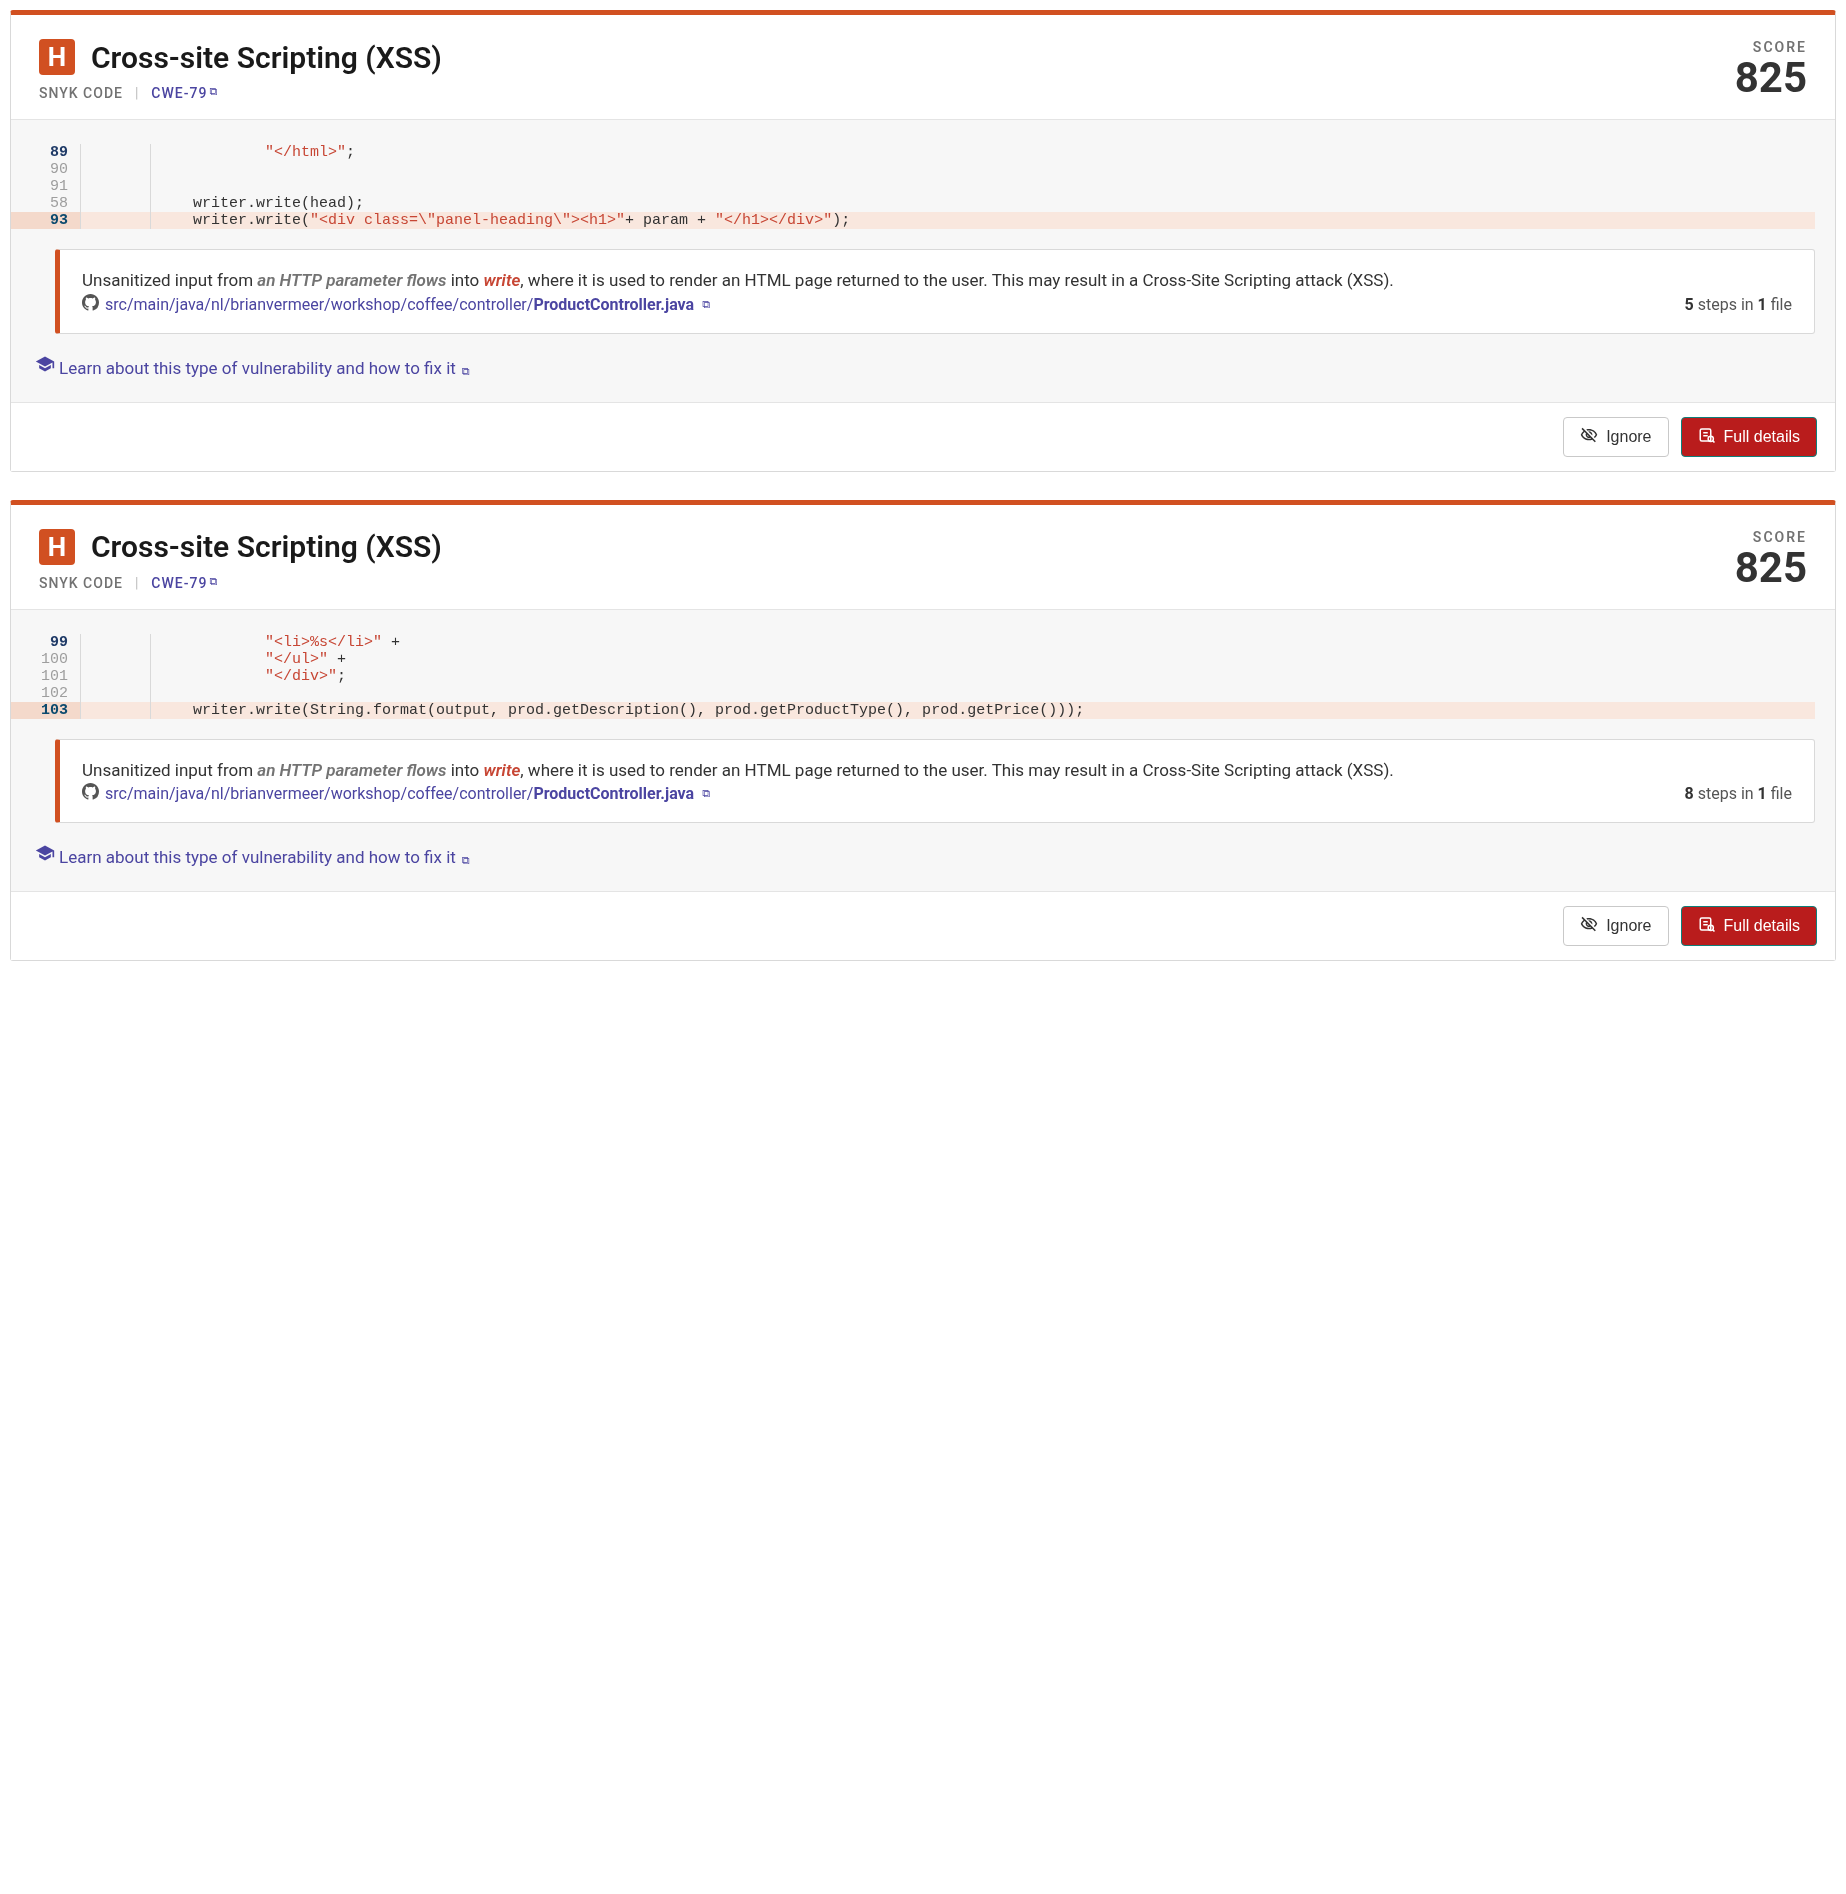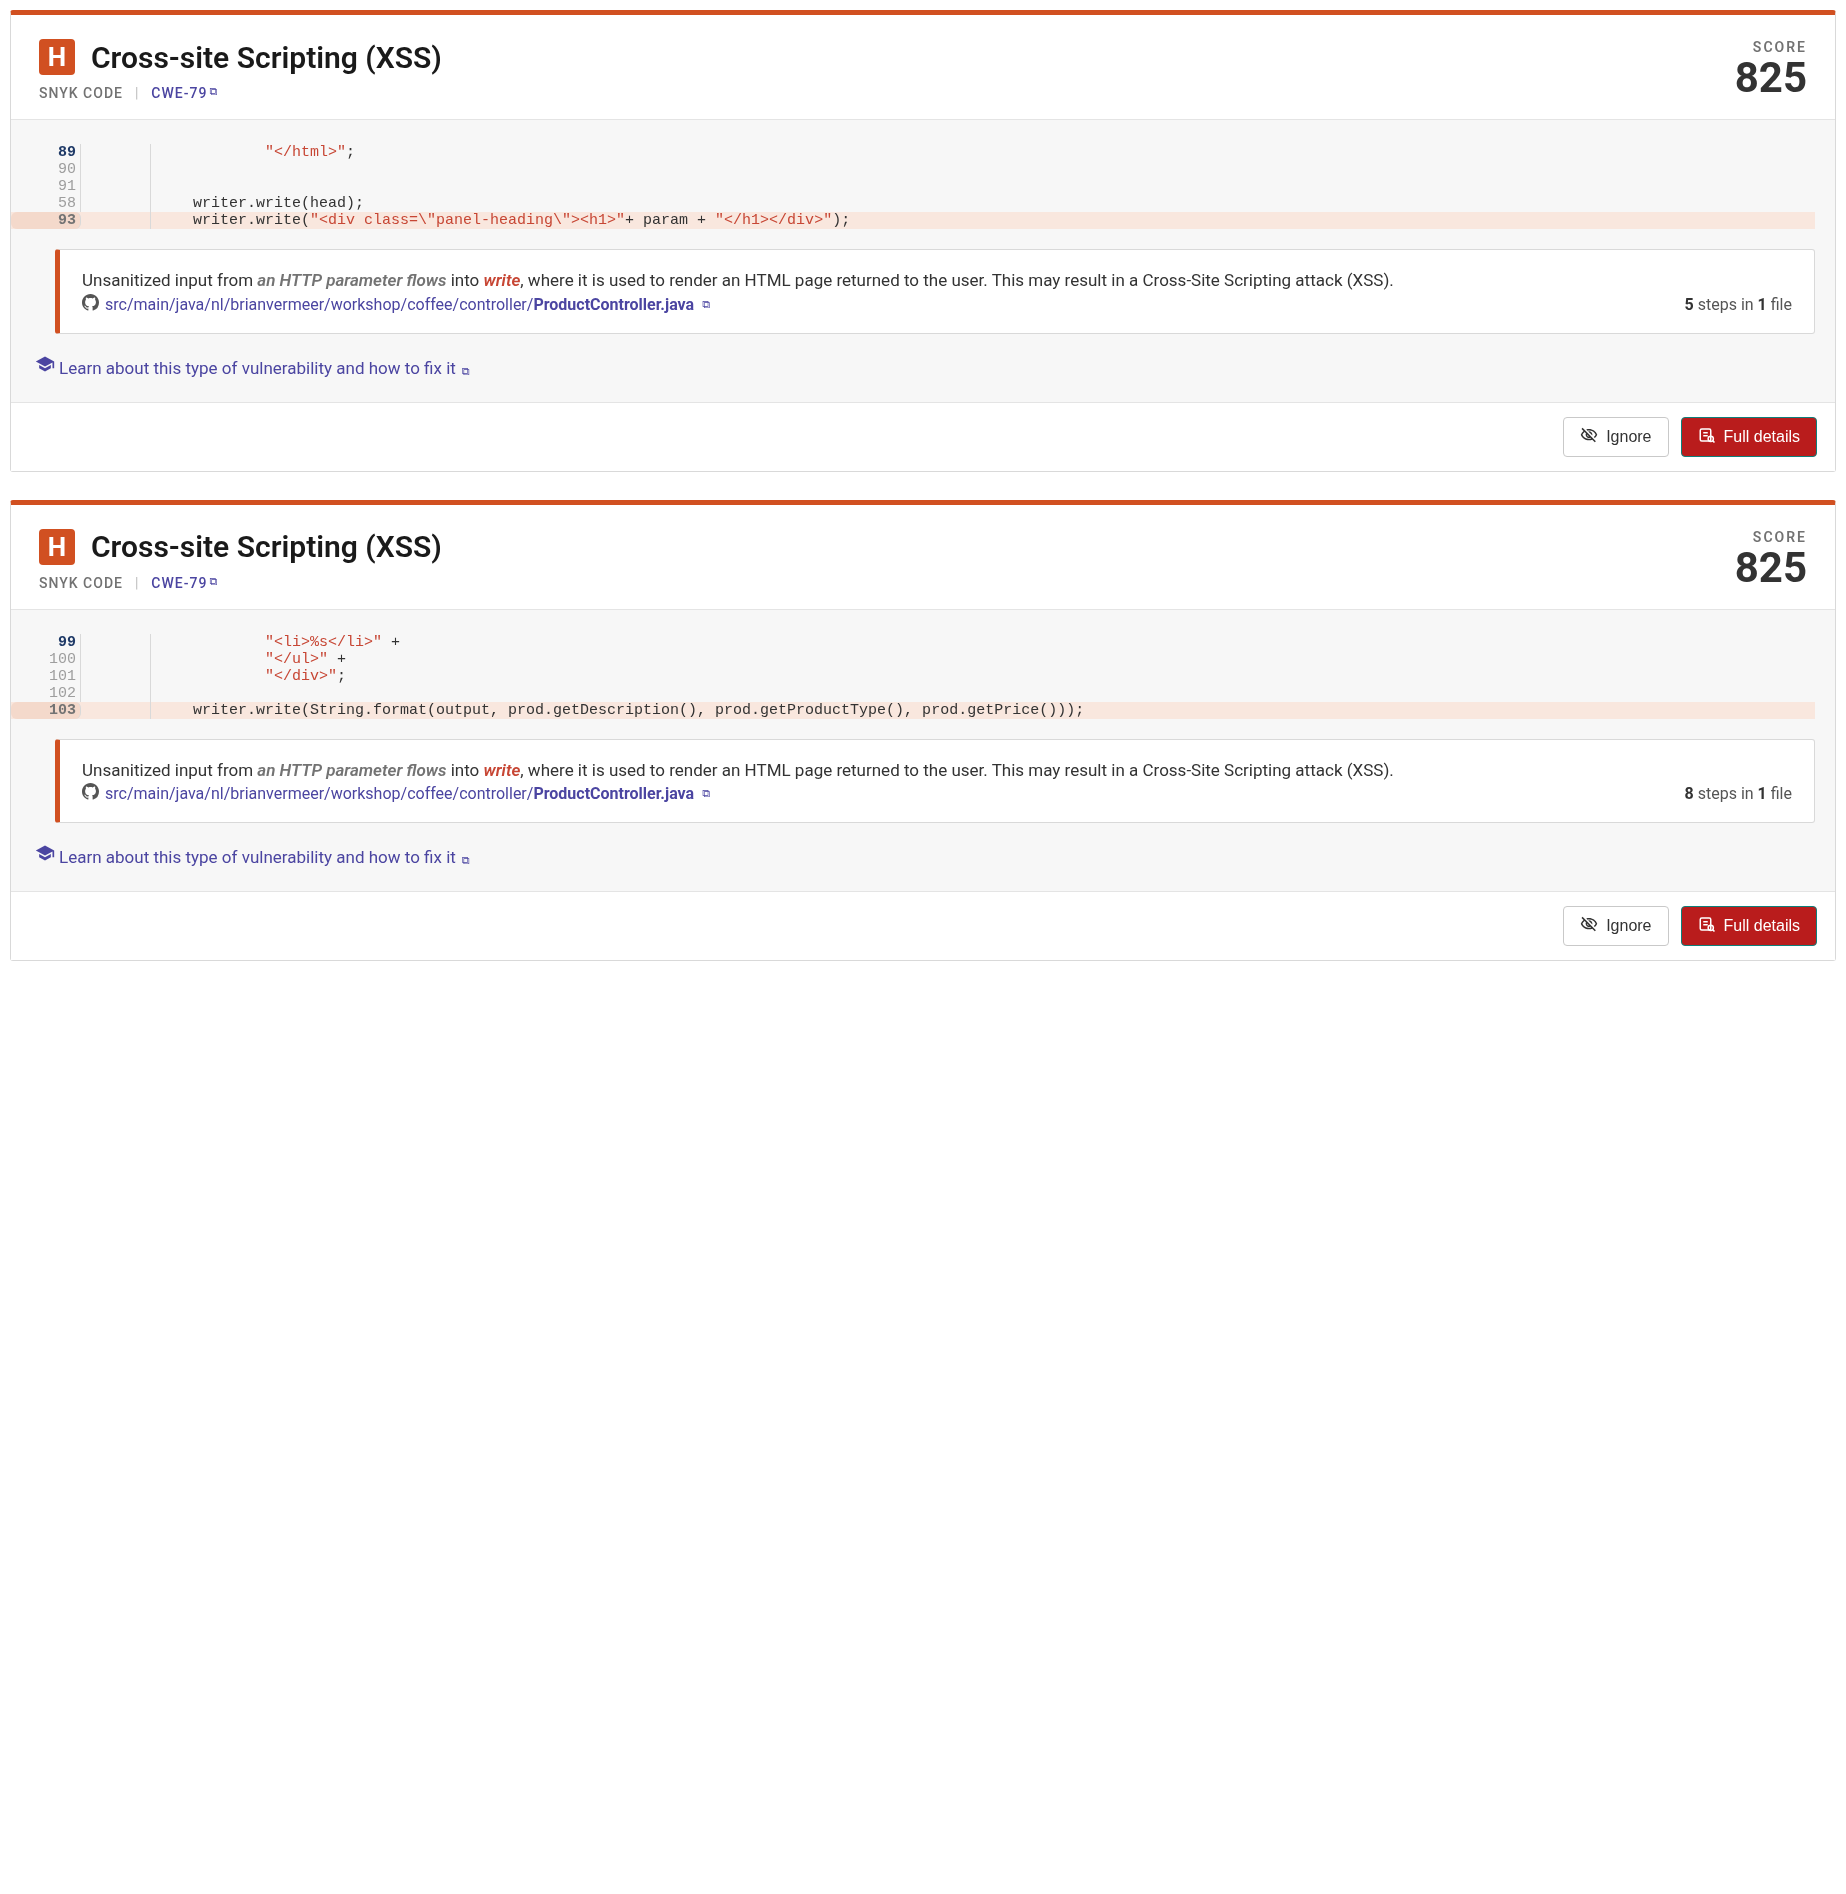--- a/index.html
+++ b/index.html
@@ -14,26 +14,26 @@
   .snyk-code { color:#727272; text-transform:uppercase; font-weight:500; }
   .sep { color:#bdbdbd; }
   .cwe { color:#4b45a1; font-weight:500; }
   .ext-icon { color:#4b45a1; font-size:11px; vertical-align: top; margin-left:2px; }
   .score-block { text-align:right; }
   .score-label { color:#727272; font-size:14px; letter-spacing:2px; font-weight:600; }
   .score-val { font-size:42px; font-weight:700; color:#333; line-height:1.1; }
   .card-body { background:#f7f7f7; border-top: 1px solid #e4e4e4; padding: 24px 20px 24px 0; }
   .code-block { font-family: "SFMono-Regular", Consolas, "Liberation Mono", Menlo, monospace; font-size:15px; }
   .code-line { display:flex; align-items:stretch; }
-  .ln { width:70px; text-align:right; padding-right:4px; color:#9e9e9e; border-right:1px solid #d9d9d9; flex-shrink:0; }
+  .ln { width:70px; text-align:right; padding-right:12px; color:#9e9e9e; border-right:1px solid #d9d9d9; flex-shrink:0; }
   .ind { width:70px; border-right:1px solid #d9d9d9; flex-shrink:0; }
   .code { white-space:pre; padding-left:6px; color:#333; flex:1; }
   .code-line.first .ln { color:#1f3a67; font-weight:600; }
   .code-line.hl { background:#f9e7de; }
-  .code-line.hl .ln { color:#737373; font-weight:700; background:#f4d9cb;border-radius:6px; }
+  .code-line.hl .ln { color:#0c4a6e; font-weight:700; background:#f4d9cb; }
   .code-line.hl .ind { background:#f9e7de; }
   .code-line.hl .code { background:#f9e7de; }
   .str { color:#c74634; }
   .callout { margin: 20px 0 0 44px; background:#fff; border:1px solid #d9d9d9; border-left:5px solid #d15021; border-radius:3px; padding:18px 22px; }
   .callout .desc { font-size:17px; color:#333; line-height:1.5; }
   .callout .desc .hl1 { color:#737373; font-style:italic; font-weight:600; }
   .callout .desc .hl2 { color:#c74634; font-style:italic; font-weight:600; }
   .callout .file-row { display:flex; justify-content:space-between; align-items:center; gap:0; flex-wrap:wrap; }
   .callout .file { color:#4b45a1; font-size:16px; display:flex; align-items:center; gap:6px; }
   .callout .file b { font-weight:700; }

